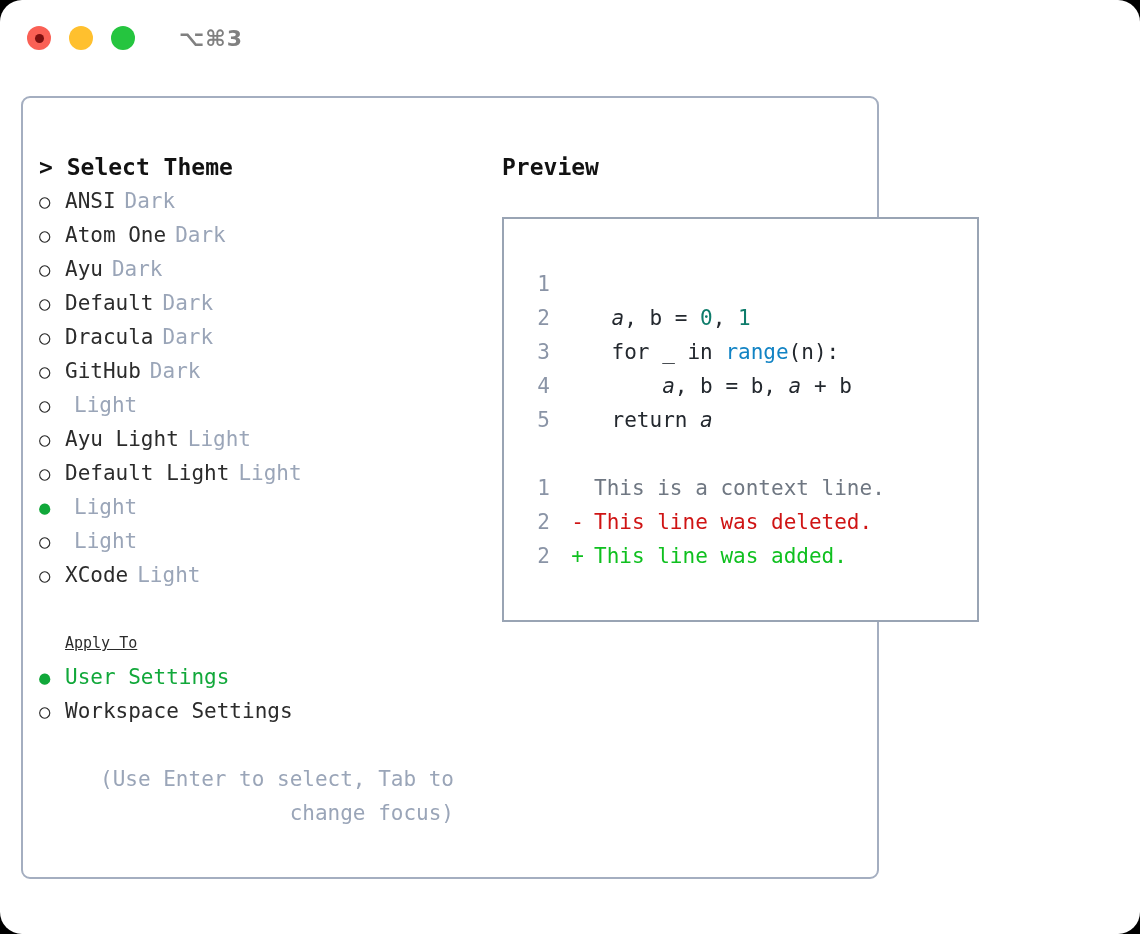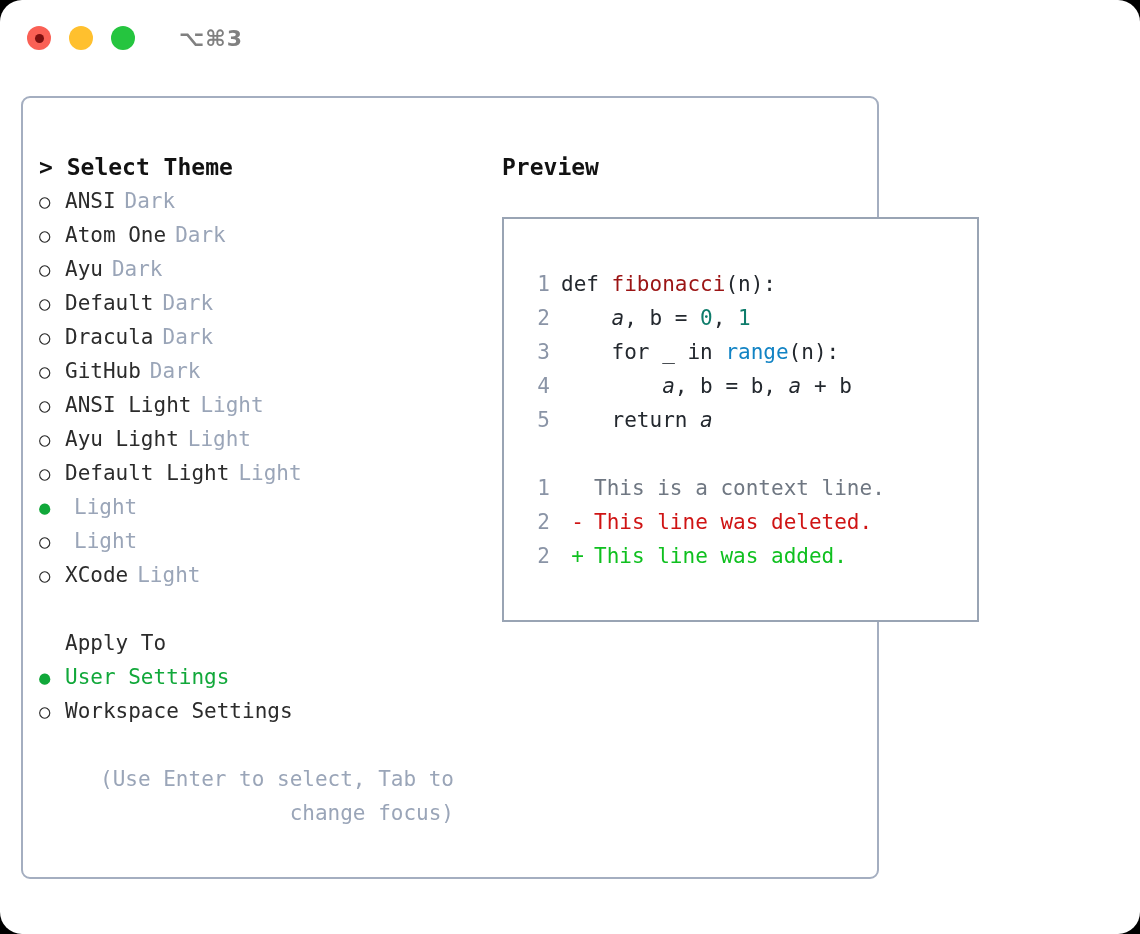--- a/index.html
+++ b/index.html
@@ -120,25 +120,26 @@
     font-size: 19px;
   }
   .bullet.sel { color: #11a83a; }
 
   .opt-label       { color: #2b2b2b; }
   .opt-row.sel .opt-label { color: #11a83a; }
   .opt-kind        { color: #9aa5b8; padding-left: 9px; }
 
   .group-head {
     font-family: "DejaVu Sans Mono", monospace;
-    font-size: 21px;
+    font-size: 15px;
     line-height: 34px;
     color: #2b2b2b;
     padding-left: 26px;
     white-space: pre;
+    text-decoration: underline;
   }
 
   .spacer-sm { height: 34px; }
 
   .hint {
     font-family: "DejaVu Sans Mono", monospace;
     font-size: 21px;
     line-height: 34px;
     color: #9aa5b8;
     width: 415px;
@@ -235,21 +236,21 @@
 
         <div class="list-title">&gt; Select Theme</div>
 
         <div id="theme-list">
             <div class="opt-row"><span class="bullet">○</span><span class="opt-label">ANSI</span><span class="opt-kind">Dark</span></div>
             <div class="opt-row"><span class="bullet">○</span><span class="opt-label">Atom One</span><span class="opt-kind">Dark</span></div>
             <div class="opt-row"><span class="bullet">○</span><span class="opt-label">Ayu</span><span class="opt-kind">Dark</span></div>
             <div class="opt-row"><span class="bullet">○</span><span class="opt-label">Default</span><span class="opt-kind">Dark</span></div>
             <div class="opt-row"><span class="bullet">○</span><span class="opt-label">Dracula</span><span class="opt-kind">Dark</span></div>
             <div class="opt-row"><span class="bullet">○</span><span class="opt-label">GitHub</span><span class="opt-kind">Dark</span></div>
-            <div class="opt-row"><span class="bullet">○</span><span class="opt-label">ANSI Light</span><span class="opt-kind">Light</span></div>
+            <div class="opt-row"><span class="bullet">○</span><span class="opt-kind">Light</span></div>
             <div class="opt-row"><span class="bullet">○</span><span class="opt-label">Ayu Light</span><span class="opt-kind">Light</span></div>
             <div class="opt-row"><span class="bullet">○</span><span class="opt-label">Default Light</span><span class="opt-kind">Light</span></div>
             <div class="opt-row sel"><span class="bullet sel">●</span><span class="opt-kind">Light</span></div>
             <div class="opt-row"><span class="bullet">○</span><span class="opt-kind">Light</span></div>
             <div class="opt-row"><span class="bullet">○</span><span class="opt-label">XCode</span><span class="opt-kind">Light</span></div>
           </div>
 
         <div class="spacer-sm"></div>
 
         <div class="group-head">Apply To</div>
@@ -263,21 +264,21 @@
 
         <div class="hint">(Use Enter to select, Tab to change focus)</div>
       </div>
 
       <div class="right-col">
 
         <div class="preview-title">Preview</div>
 
         <div class="preview-box">
           <div id="code-block">
-              <div class="code-line"><span class="lineno">1</span><span class="code-text"><span class="">def </span><span class="tok-fn">fibonacci</span><span class="">(n):</span></span></div>
+              <div class="code-line"><span class="lineno">1</span></div>
               <div class="code-line"><span class="lineno">2</span><span class="code-text"><span class="">    </span><span class="tok-var">a</span><span class="">, b = </span><span class="tok-num">0</span><span class="">, </span><span class="tok-num">1</span></span></div>
               <div class="code-line"><span class="lineno">3</span><span class="code-text"><span class="">    for _ in </span><span class="tok-builtin">range</span><span class="">(n):</span></span></div>
               <div class="code-line"><span class="lineno">4</span><span class="code-text"><span class="">        </span><span class="tok-var">a</span><span class="">, b = b, </span><span class="tok-var">a</span><span class=""> + b</span></span></div>
               <div class="code-line"><span class="lineno">5</span><span class="code-text"><span class="">    return </span><span class="tok-var">a</span></span></div>
             </div>
           <div class="blank-line"></div>
           <div id="diff-block">
               <div class="code-line diff-line"><span class="lineno">1</span><span class="marker ctx"> </span><span class="diff-ctx">This is a context line.</span></div>
               <div class="code-line diff-line"><span class="lineno">2</span><span class="marker del">-</span><span class="diff-del">This line was deleted.</span></div>
               <div class="code-line diff-line"><span class="lineno">2</span><span class="marker add">+</span><span class="diff-add">This line was added.</span></div>

